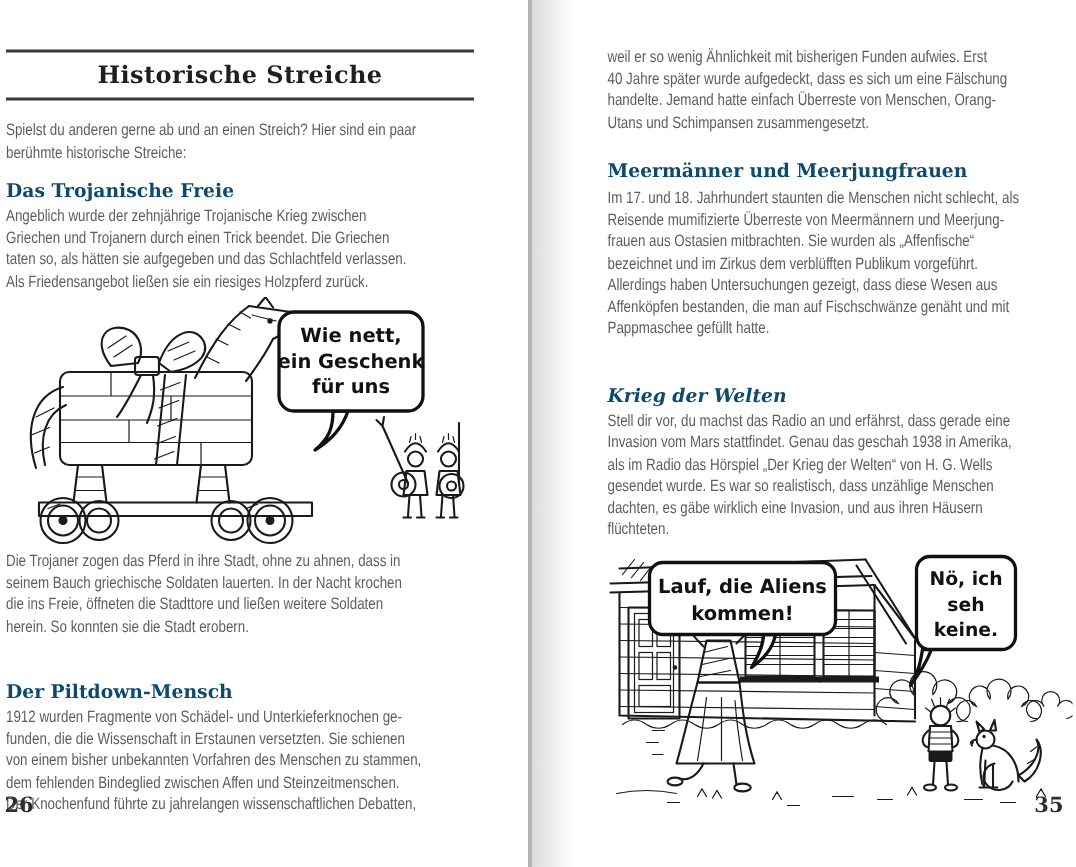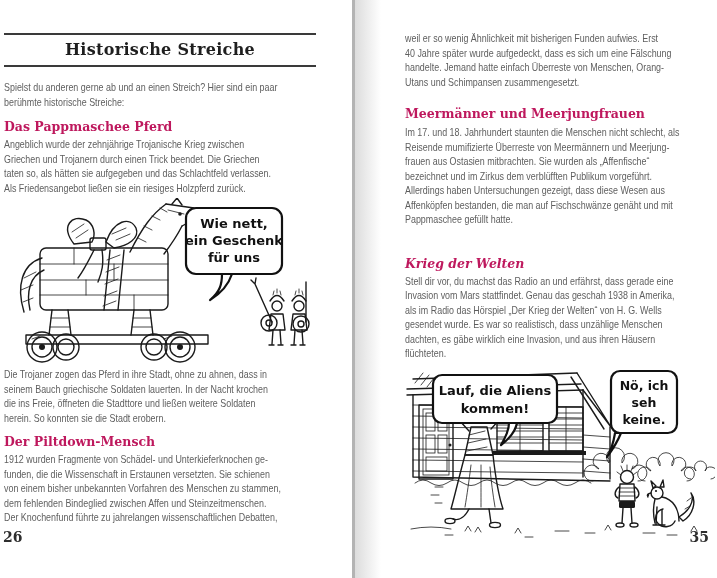--- a/index.html
+++ b/index.html
@@ -27,21 +27,21 @@
   }
   
   .bodytext{
     margin-left:4px;width:392px;color:#5e5e5e;
     font-size:11px;line-height:14.5px;white-space:pre-line;
     transform:scaleX(0.81);transform-origin:left top;
     letter-spacing:0px;
   }
   .sec-heading{
     margin:0 0 0 4px;font-family:"DejaVu Serif","Liberation Serif",serif;
-    font-weight:bold;font-size:12.5px;line-height:15px;color:#be185d;
+    font-weight:bold;font-size:12.5px;line-height:15px;color:#0c4a6e;
   }
   .pagenum{
     position:absolute;bottom:33px;
     font-family:"DejaVu Serif","Liberation Serif",serif;
     font-weight:bold;font-size:14px;color:#2e2e2e;
   }
   #left-page .pagenum{left:3px;}
   #right-page .pagenum{right:8px;}
   
   .illo{display:block;}
@@ -58,21 +58,21 @@
 
   <div class="page" id="left-page">
 
     <div class="title-box">
       <h1>Historische Streiche</h1>
     </div>
 
     <div class="bodytext" style="margin-top:13px;">Spielst du anderen gerne ab und an einen Streich? Hier sind ein paar
 berühmte historische Streiche:</div>
 
-    <h2 class="sec-heading" style="margin-top:10px;">Das Pappmaschee Pferd</h2>
+    <h2 class="sec-heading" style="margin-top:10px;">Das Trojanische Freie</h2>
 
     <div class="bodytext" style="margin-top:3px;">Angeblich wurde der zehnjährige Trojanische Krieg zwischen
 Griechen und Trojanern durch einen Trick beendet. Die Griechen
 taten so, als hätten sie aufgegeben und das Schlachtfeld verlassen.
 Als Friedensangebot ließen sie ein riesiges Holzpferd zurück.</div>
 
     <svg class="illo" width="320" height="166" viewBox="0 0 320 166" style="margin:3px 0 0 14px;">
 
       <g>
         <rect class="ink" x="12" y="137" width="182" height="9"></rect>
@@ -149,21 +149,21 @@
         <text class="bubble-txt" font-size="13" x="220" y="47">ein Geschenk</text>
         <text class="bubble-txt" font-size="13" x="220" y="64">für uns</text>
       </g>
     </svg>
 
     <div class="bodytext" style="margin-top:3px;">Die Trojaner zogen das Pferd in ihre Stadt, ohne zu ahnen, dass in
 seinem Bauch griechische Soldaten lauerten. In der Nacht krochen
 die ins Freie, öffneten die Stadttore und ließen weitere Soldaten
 herein. So konnten sie die Stadt erobern.</div>
 
-    <h2 class="sec-heading" style="margin-top:9px;">Der Piltdown-Mensch</h2>
+    <h2 class="sec-heading" style="margin-top:28px;">Der Piltdown-Mensch</h2>
 
     <div class="bodytext" style="margin-top:3px;">1912 wurden Fragmente von Schädel- und Unterkieferknochen ge-
 funden, die die Wissenschaft in Erstaunen versetzten. Sie schienen
 von einem bisher unbekannten Vorfahren des Menschen zu stammen,
 dem fehlenden Bindeglied zwischen Affen und Steinzeitmenschen.
 Der Knochenfund führte zu jahrelangen wissenschaftlichen Debatten,</div>
 
     <div class="pagenum">26</div>
   </div>
 

